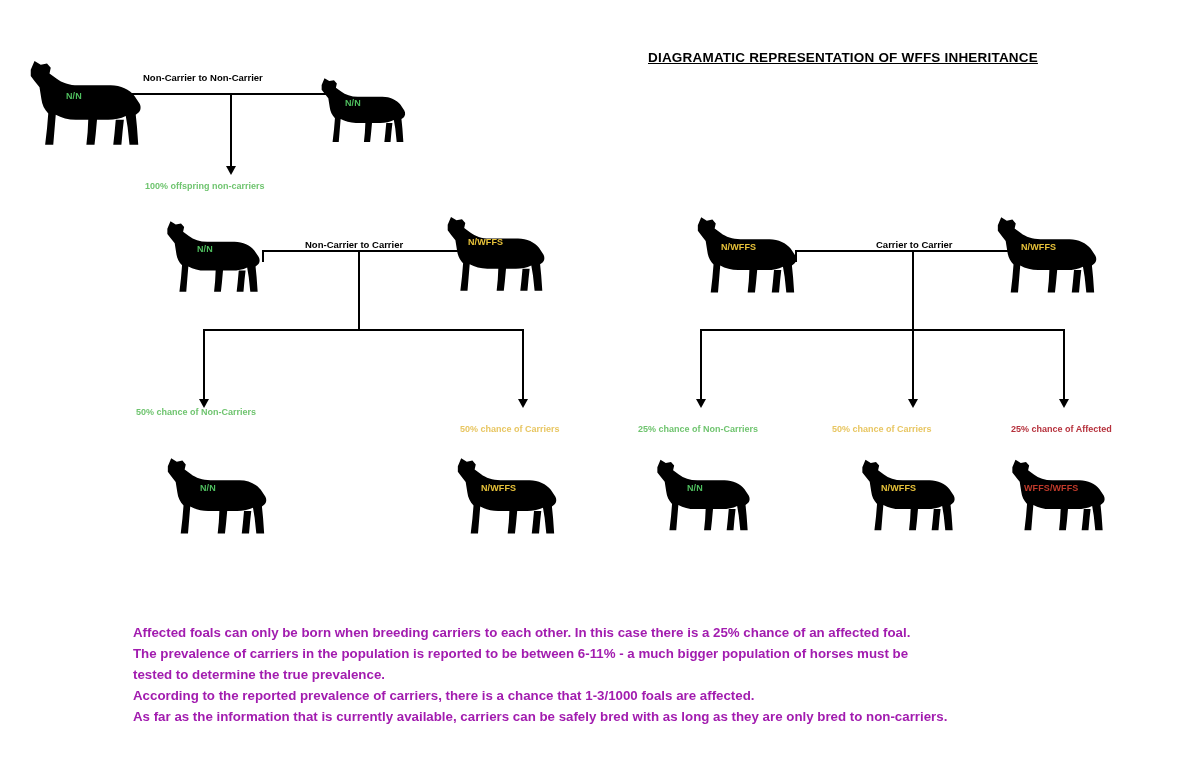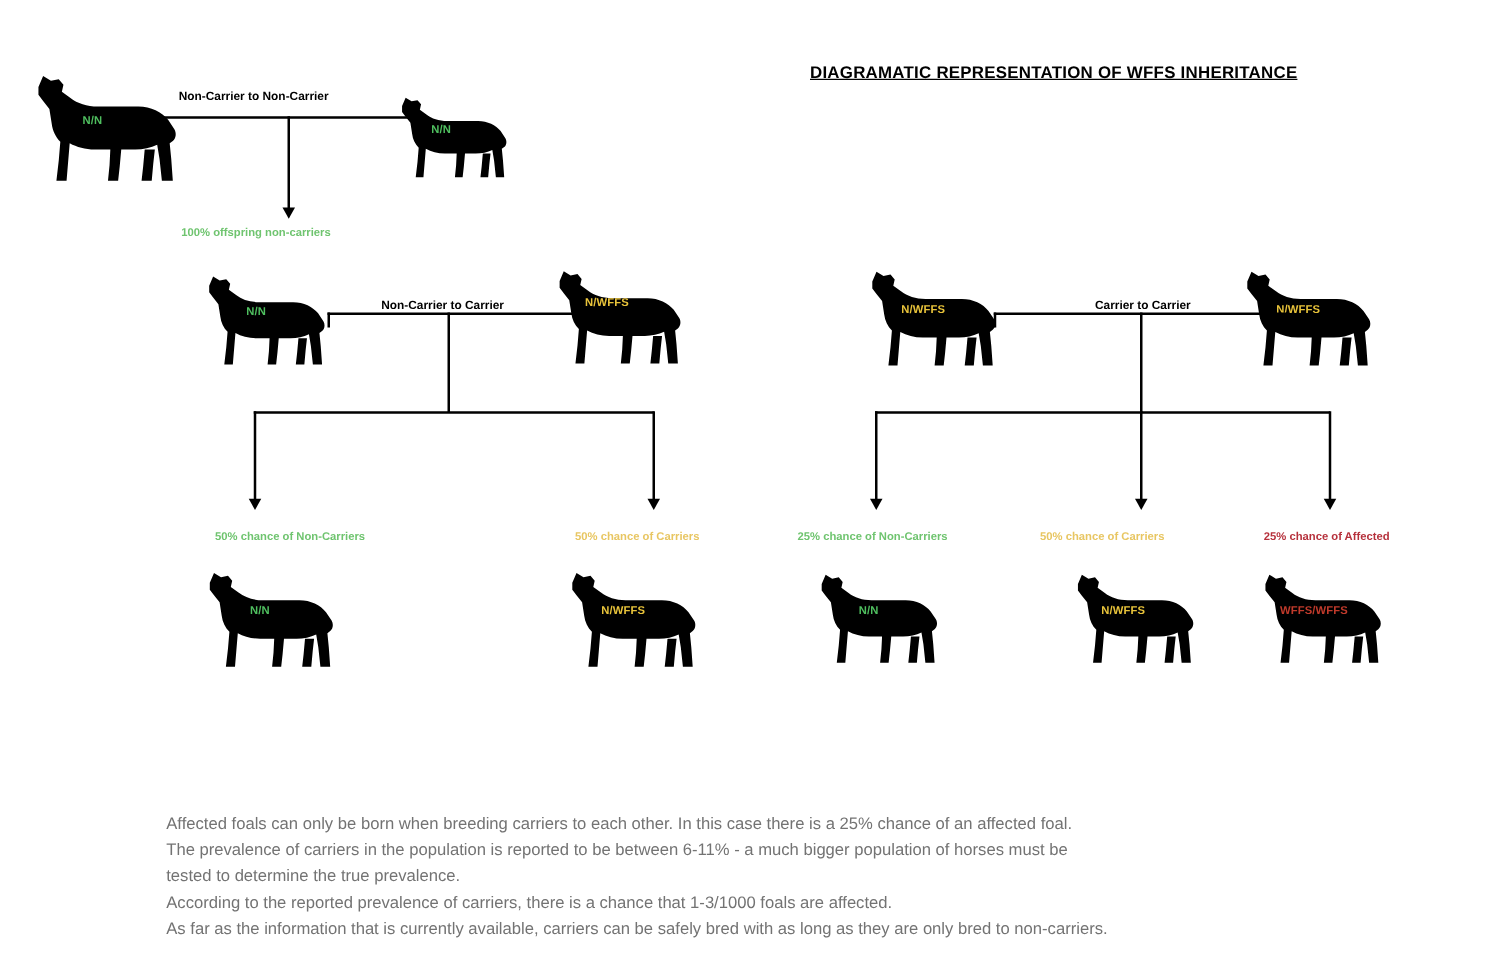--- a/index.html
+++ b/index.html
@@ -87,24 +87,23 @@
     border-top: 9px solid #000;
   }
 
   
   #footer-text {
     position: absolute;
     left: 133px;
     top: 622px;
     width: 1030px;
     font-size: 13.3px;
-    font-weight: normal;
+    font-weight: bold;
     line-height: 1.58;
-    color: #737373;
-    margin-top: 26px;
+    color: #a21caf;
   }
   #footer-text p { margin: 0; }
 </style>
 </head>
 <body>
 
 <div class="canvas">
 
   <svg width="0" height="0" style="position:absolute" aria-hidden="true">
     <defs>
@@ -162,21 +161,21 @@
   <div class="line-v abs" style="left:476px; top:250px; height:12px;"></div>
   <div class="cross-label" style="left:305px; top:239px;text-align:center;">Non-Carrier to Carrier</div>
 
   <div class="line-v abs" style="left:358px; top:250px; height:80px;"></div>
   <div class="line-h abs" style="left:203px; top:329px; width:320px;"></div>
   <div class="line-v abs" style="left:203px; top:329px; height:72px;"></div>
   <div class="line-v abs" style="left:522px; top:329px; height:72px;"></div>
   <div class="arrow-head abs" style="left:199px; top:399px;"></div>
   <div class="arrow-head abs" style="left:518px; top:399px;"></div>
 
-  <div class="outcome-label o-green" style="left:136px; top:424px;margin-left:36px;">50% chance of Non-Carriers</div>
+  <div class="outcome-label o-green" style="left:136px; top:407px;">50% chance of Non-Carriers</div>
   <div class="outcome-label o-yellow" style="left:460px; top:424px;">50% chance of Carriers</div>
 
   <div class="horse" style="left:160px; top:446px; width:112px; height:102px;">
     <svg width="112" height="102">
         <use href="#horse-sil" width="112" height="102"></use>
       </svg>
     <span class="horse-label lbl-green" style="left:40px; top:38px;">N/N</span>
   </div>
   <div class="horse" style="left:450px; top:446px; width:112px; height:102px;">
     <svg width="112" height="102">

